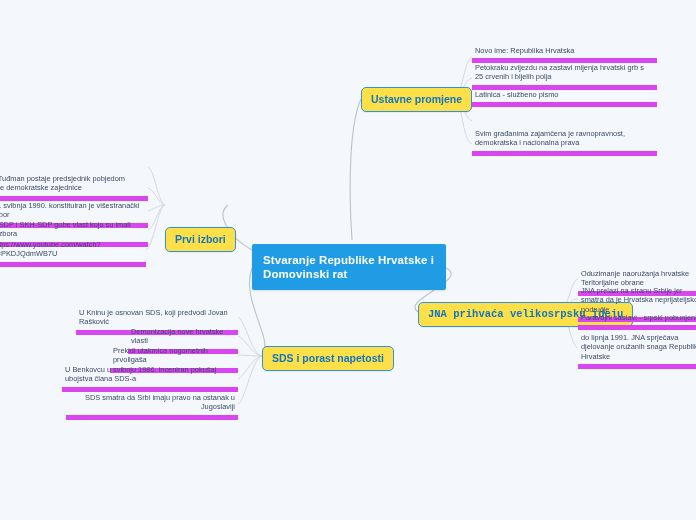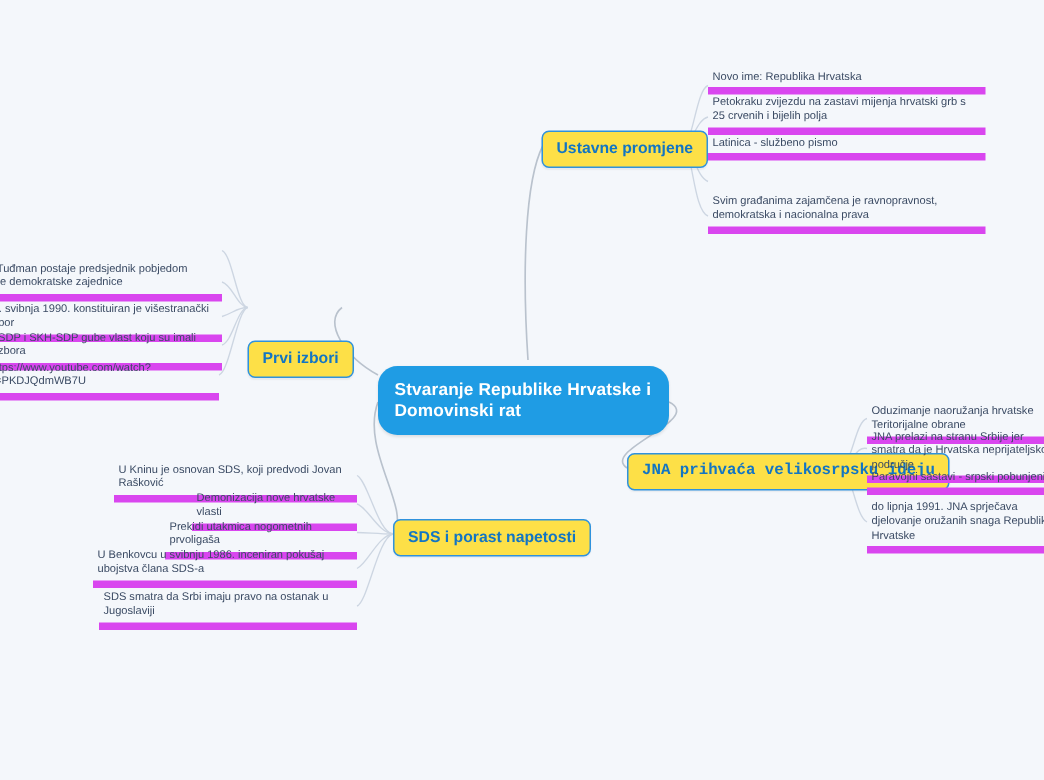--- a/index.html
+++ b/index.html
@@ -14,21 +14,21 @@
   svg.links{position:absolute;left:0;top:0;width:696px;height:520px;pointer-events:none;}
 
   .node{position:absolute;box-sizing:border-box;}
 
   .root{
     background:#1f9ce4;
     color:#ffffff;
     font-weight:bold;
     font-size:11.5px;
     line-height:14px;
-    border-radius:13px;
+    border-radius:2px;
     padding:9px 11px;
     letter-spacing:0.1px;
     box-shadow:0 1px 2px rgba(0,0,0,0.10);
   }
 
   .branch{
     background:#fde047;
     color:#1275c4;
     font-weight:bold;
     font-size:10.5px;
@@ -135,21 +135,21 @@
   </div>
   <div class="node leaf left" style="left:128px;top:327px;width:110px;">
     <span>Demonizacija nove hrvatske vlasti</span>
   </div>
   <div class="node leaf left" style="left:110px;top:346px;width:128px;">
     <span>Prekidi utakmica nogometnih prvoligaša</span>
   </div>
   <div class="node leaf left" style="left:62px;top:365px;width:176px;">
     <span>U Benkovcu u svibnju 1986. inceniran pokušaj ubojstva člana SDS-a</span>
   </div>
-  <div class="node leaf left" style="left:66px;top:393px;width:172px;">
+  <div class="node leaf left" style="left:66px;top:393px;width:172px;text-align:right;">
     <span>SDS smatra da Srbi imaju pravo na ostanak u Jugoslaviji</span>
   </div>
 
   <div class="node branch" style="left:418px;top:302px;font-family:Liberation Mono, monospace;">
     <span>JNA prihvaća velikosrpsku ideju</span>
   </div>
   <div class="node leaf right" style="left:578px;top:269px;width:128px;">
     <span>Oduzimanje naoružanja hrvatske Teritorijalne obrane</span>
   </div>
   <div class="node leaf right" style="left:578px;top:286px;width:128px;">

